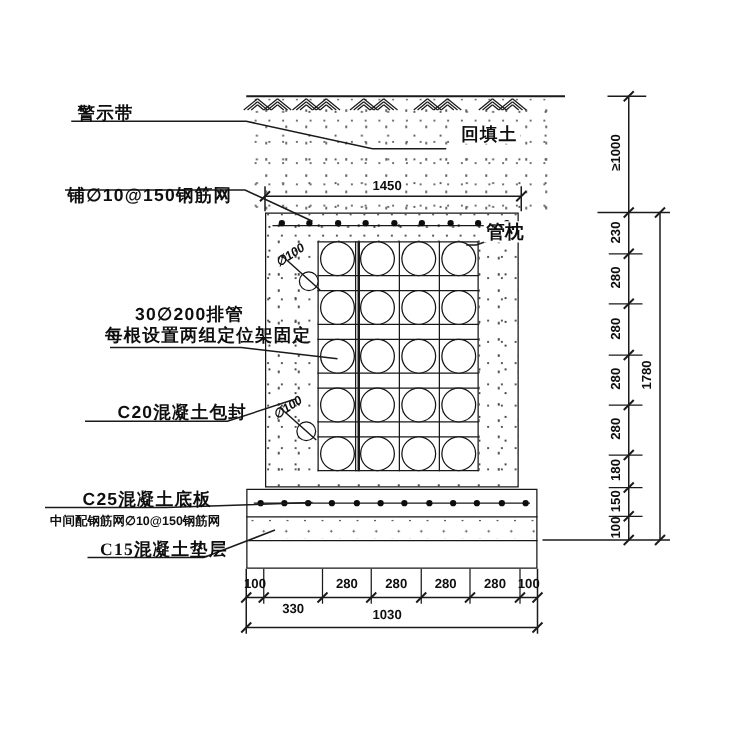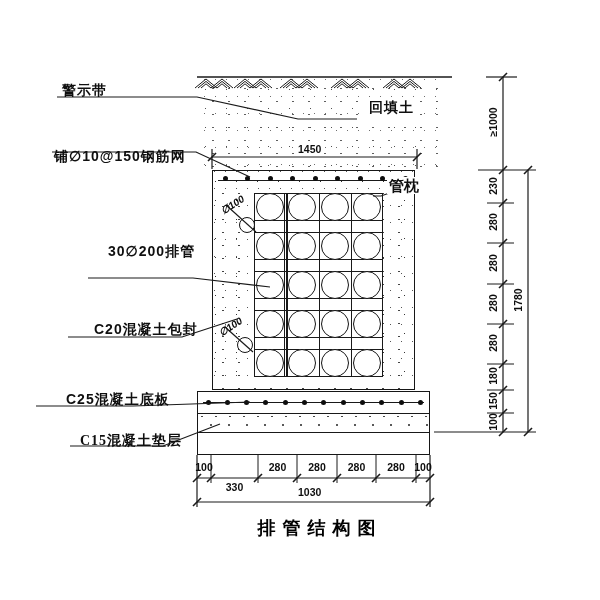--- a/index.html
+++ b/index.html
@@ -222,34 +222,35 @@
       <line x1="499" y1="417" x2="507" y2="409" stroke="#1a1a1a" stroke-width="1.6"></line>
       <line x1="487" y1="413" x2="514" y2="413" stroke="#1a1a1a" stroke-width="1"></line>
       <line x1="499" y1="436" x2="507" y2="428" stroke="#1a1a1a" stroke-width="1.6"></line>
       <line x1="524" y1="174" x2="532" y2="166" stroke="#1a1a1a" stroke-width="1.6"></line>
       <line x1="524" y1="436" x2="532" y2="428" stroke="#1a1a1a" stroke-width="1.6"></line>
     </svg>
 
   <div class="lbl txt" style="left:62px;top:82px;">警示带</div>
   <div class="lbl txt" style="left:54px;top:148px;">铺∅10@150钢筋网</div>
   <div class="lbl txt" style="left:108px;top:243px;">30∅200排管</div>
+  <div class="lbl txt" style="left:84px;top:260px;">每根设置两组定位架固定</div>
   <div class="lbl txt" style="left:94px;top:321px;">C20混凝土包封</div>
   <div class="lbl txt" style="left:66px;top:391px;">C25混凝土底板</div>
+  <div class="lbl lbl-sm txt" style="left:40px;top:412px;">中间配钢筋网∅10@150钢筋网</div>
   <div class="lbl txt" style="left:80px;top:433px;font-family:Liberation Serif, serif;">C15混凝土垫层</div>
   <div class="lbl wbg txt" style="left:367px;top:99px;">回填土</div>
   <div class="lbl lbl-sm wbg txt" style="left:387px;top:177px;font-size:15px;">管枕</div>
   <div class="lbl lbl-sm rot33 txt" style="left:222px;top:206px;">∅100</div>
   <div class="lbl lbl-sm rot33 txt" style="left:220px;top:328px;">∅100</div>
 
   <div class="dim wbg txt" style="left:296px;top:143px;">1450</div>
   <div class="dim txt" style="left:298px;top:486px;">1030</div>
   <div class="dim vdim txt" style="left:493px;top:123px;">≥1000</div>
   <div class="dim vdim txt" style="left:518px;top:301px;">1780</div>
 
-  <div id="title">排管结构图</div>
 <div class="dot lay3" style="left:222.5px;top:176px;"></div>
     <div class="dot lay3" style="left:245px;top:176px;"></div>
     <div class="dot lay3" style="left:267.5px;top:176px;"></div>
     <div class="dot lay3" style="left:290px;top:176px;"></div>
     <div class="dot lay3" style="left:312.5px;top:176px;"></div>
     <div class="dot lay3" style="left:335px;top:176px;"></div>
     <div class="dot lay3" style="left:357.5px;top:176px;"></div>
     <div class="dot lay3" style="left:380px;top:176px;"></div>
     <div class="dot lay3" style="left:402.5px;top:176px;"></div>
     <div class="dot lay3" style="left:205.5px;top:400px;"></div>

